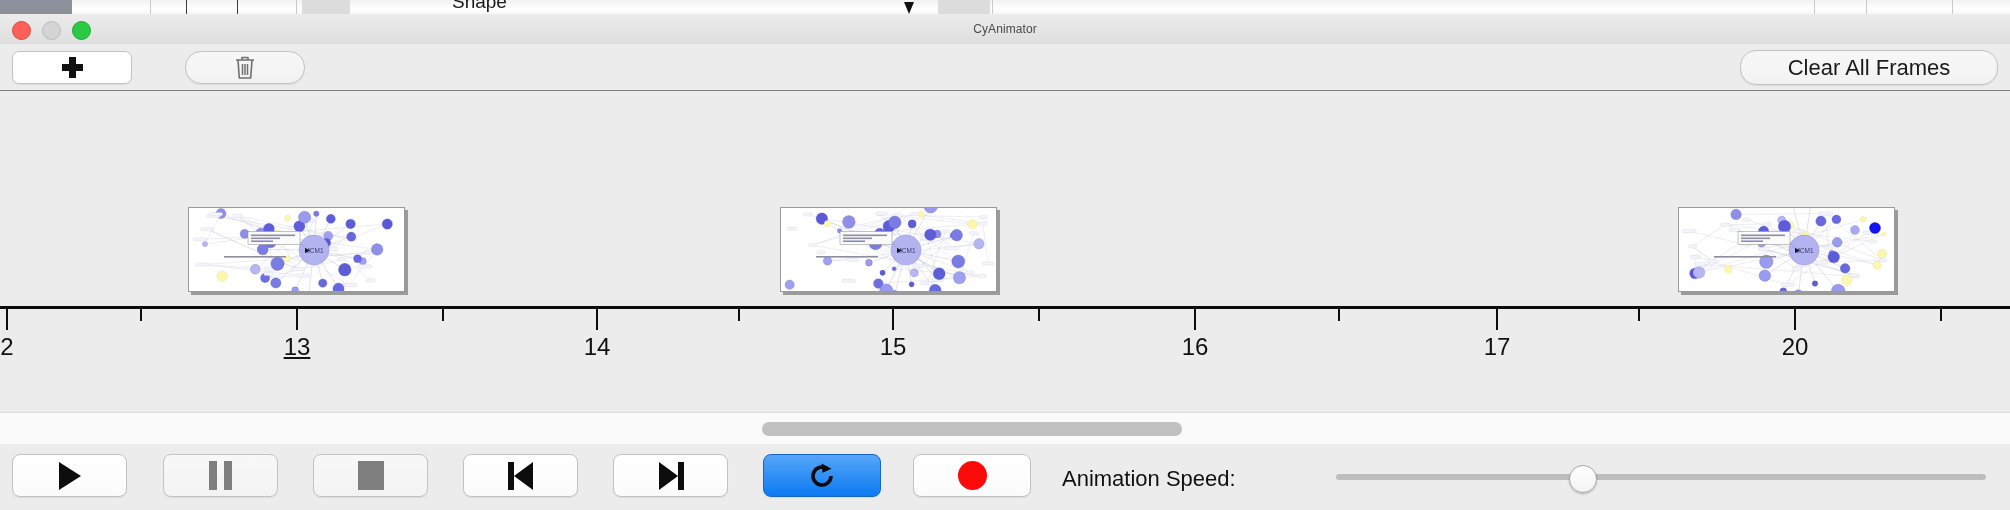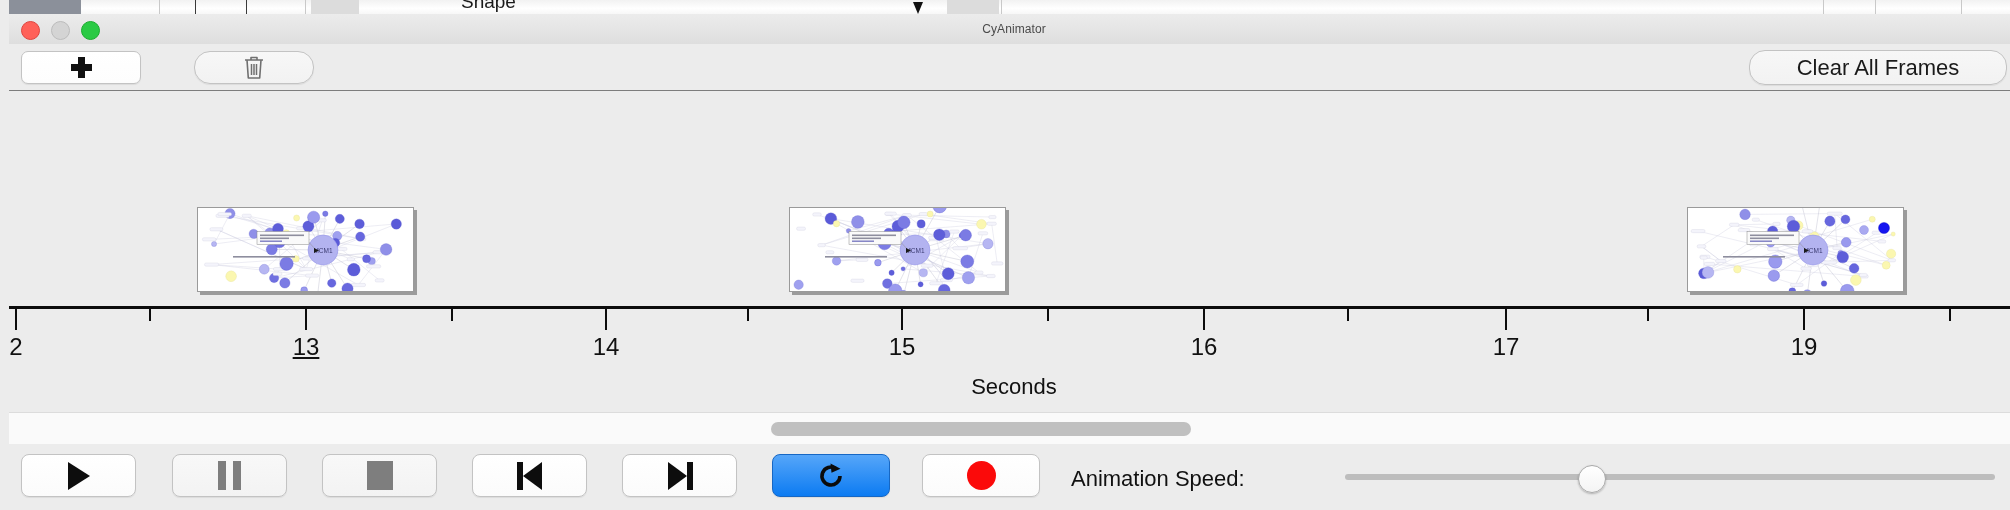--- a/index.html
+++ b/index.html
@@ -2,21 +2,21 @@
 <html><head>
 <meta charset="utf-8">
 <style>
   html,body{margin:0;padding:0;}
   body{
     width:2010px;height:510px;overflow:hidden;
     font-family:"Liberation Sans", sans-serif;
     background:#ececec;
     -webkit-font-smoothing:antialiased;
   }
-  #app{position:relative;width:1880px;height:510px;margin-left:9px;}
+  #app{position:relative;width:1880px;height:510px;}
 
   
   .bg-strip{position:absolute;left:0;top:0;width:2010px;height:14px;background:#ffffff;overflow:hidden;}
   .bg-strip .bg-left{position:absolute;left:0;top:0;width:72px;height:14px;background:#8b909a;}
   .bg-strip .bg-fade{position:absolute;left:72px;top:0;width:1938px;height:14px;
      background:linear-gradient(180deg,#f2f2f2 0%,#ffffff 60%,#f7f7f7 100%);}
   .bg-strip .vline{position:absolute;top:0;width:1px;height:14px;background:#c9c9c9;}
   .bg-strip .blk{position:absolute;top:0;width:1px;height:14px;background:#3a3a3a;}
   .bg-strip .grayblock{position:absolute;top:0;height:14px;background:#dcdcdc;}
   .bg-strip .shapetxt{position:absolute;top:-9px;font-size:19px;color:#1a1a1a;font-family:"Liberation Sans",sans-serif;white-space:nowrap;}
@@ -543,24 +543,23 @@
           <div class="tick major" style="left: 892px;"></div>
           <div class="tlabel" style="left: 893px;">15</div>
           <div class="tick minor" style="left: 1038px;"></div>
           <div class="tick major" style="left: 1194px;"></div>
           <div class="tlabel" style="left: 1195px;">16</div>
           <div class="tick minor" style="left: 1338px;"></div>
           <div class="tick major" style="left: 1496px;"></div>
           <div class="tlabel" style="left: 1497px;">17</div>
           <div class="tick minor" style="left: 1638px;"></div>
           <div class="tick major" style="left: 1794px;"></div>
-          <div class="tlabel" style="left: 1795px;">19</div>
+          <div class="tlabel" style="left: 1795px;">20</div>
           <div class="tick minor" style="left: 1940px;"></div>
         </div>
-      <div class="axis-title">Seconds</div>
     </div>
   </div>
 
   <div class="scrollrow">
     <div class="sb-thumb" id="sb-thumb" style="left: 762px; width: 420px;"></div>
   </div>
 
   <div class="ctrlbar">
     <div id="ctrl-buttons">
         <div class="cbtn" style="left: 12px; width: 115px;">

